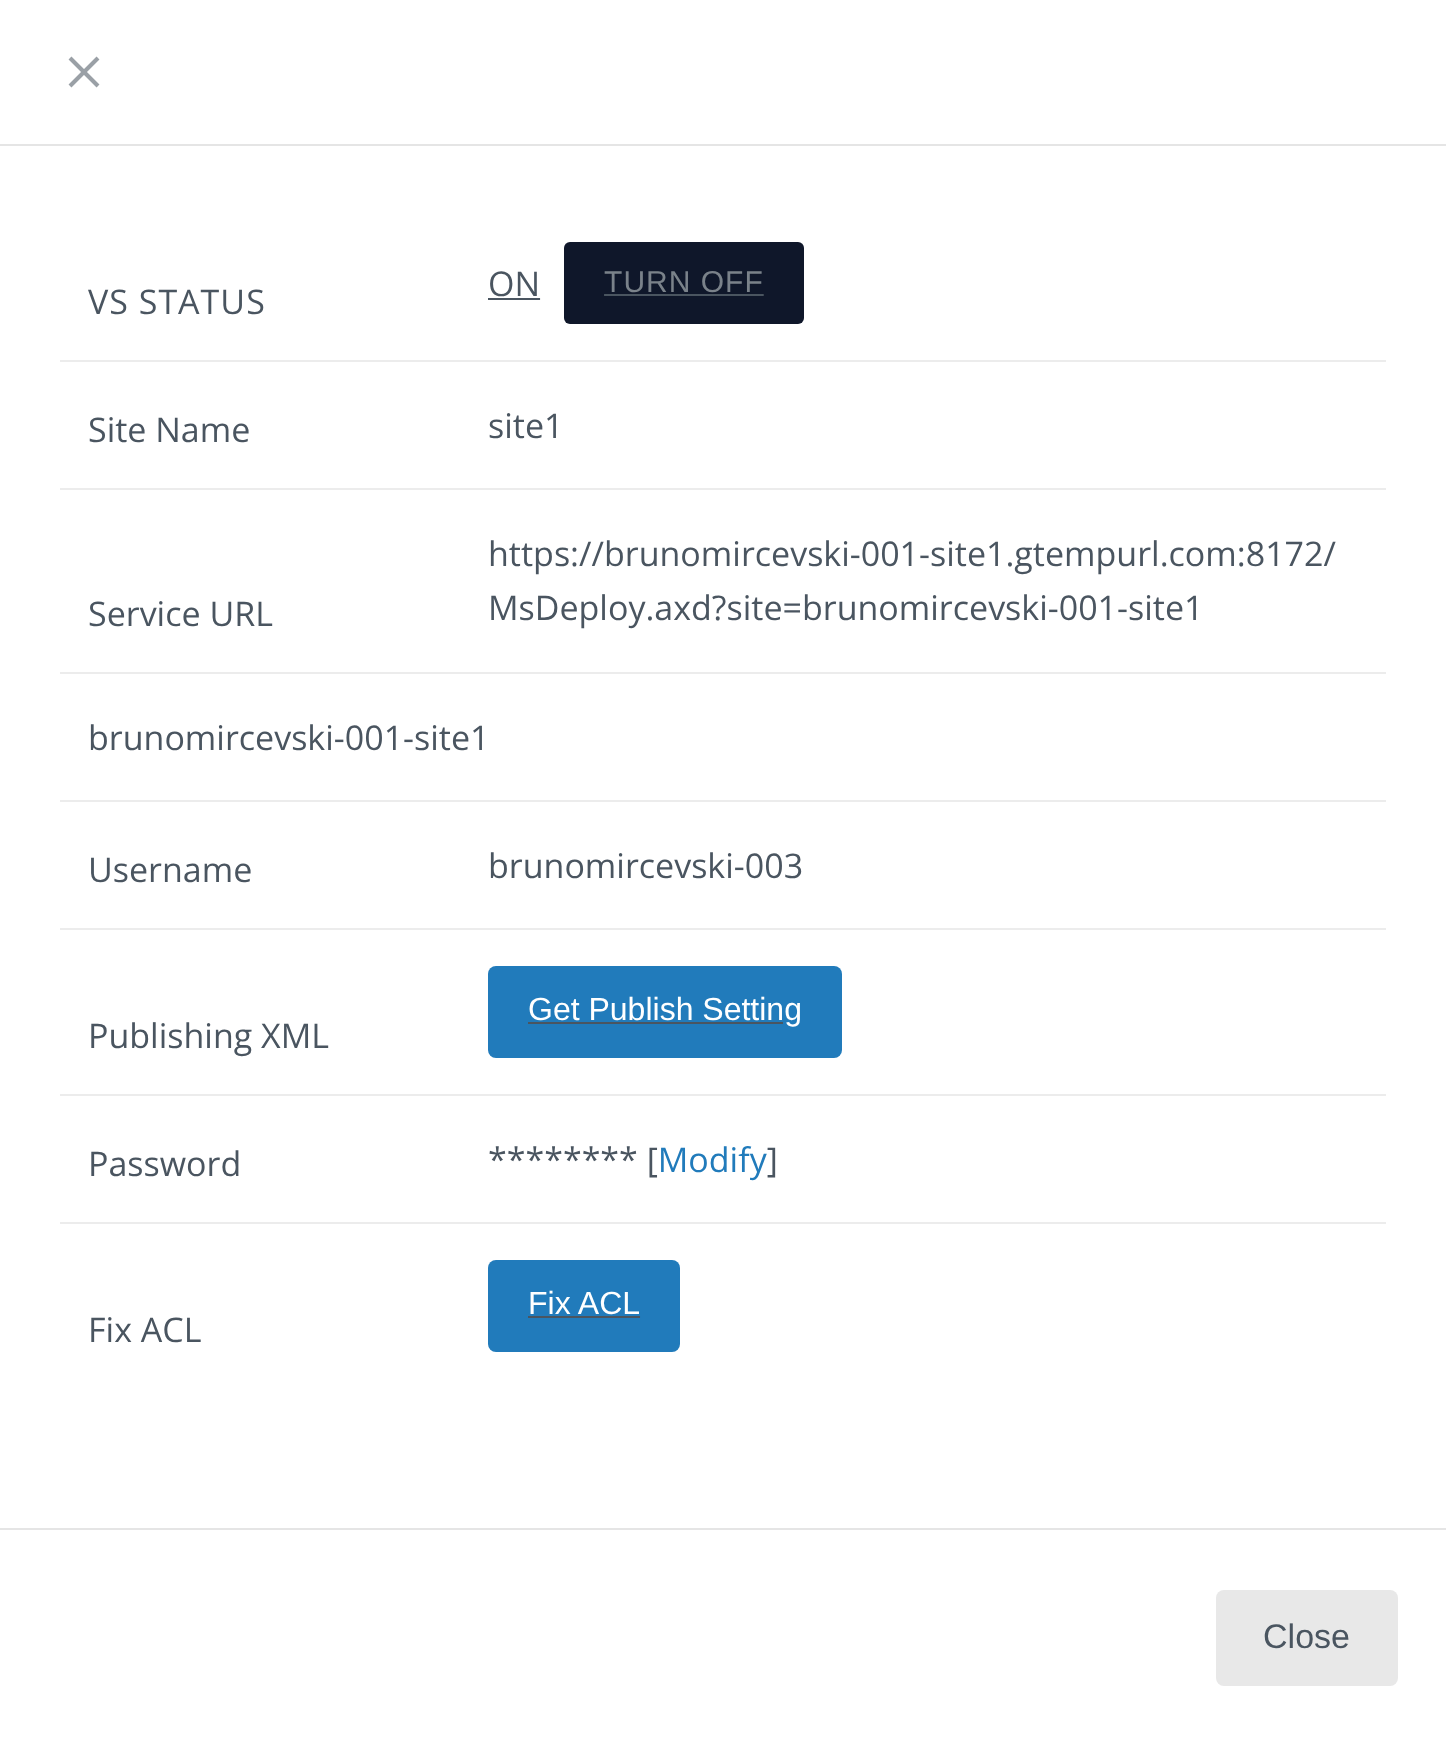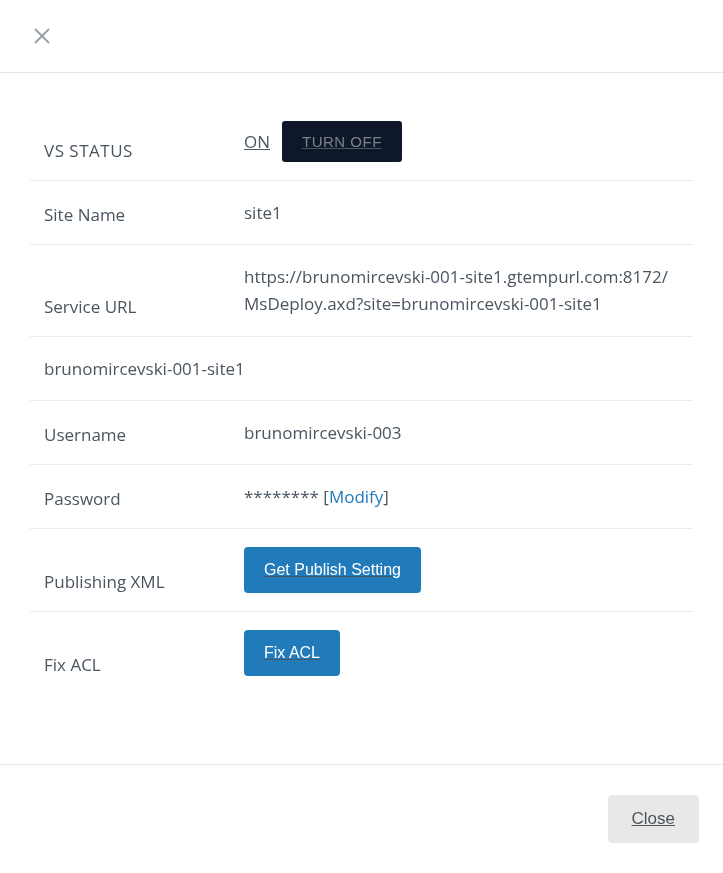--- a/index.html
+++ b/index.html
@@ -113,21 +113,20 @@
     .link {
       color: #217bbb;
       cursor: pointer;
       text-decoration: none;
     }
     .modal-footer {
       display: flex;
       justify-content: flex-end;
       padding: 30px 24px;
       border-top: 1px solid #e5e5e5;
-      text-decoration: underline;
     }
   </style>
 </head>
 <body>
 
 <div class="modal-header">
   <span class="close-icon">
     <svg width="16" height="16" viewBox="0 0 16 16" fill="none" stroke="#9aa0a6" stroke-width="2">
       <line x1="1" y1="1" x2="15" y2="15"></line>
       <line x1="15" y1="1" x2="1" y2="15"></line>
@@ -158,30 +157,30 @@
   <div class="row">
     <div class="value">brunomircevski-001-site1</div>
   </div>
 
   <div class="row">
     <div class="label">Username</div>
     <div class="value">brunomircevski-003</div>
   </div>
 
   <div class="row">
-    <div class="label">Password</div>
-    <div class="value">
-      <span>********</span><span> [</span><a class="link">Modify</a><span>]</span>
+    <div class="label">Publishing XML</div>
+    <div class="value-wrap">
+      <button class="btn-primary">Get Publish Setting</button>
     </div>
   </div>
 
   <div class="row">
-    <div class="label">Publishing XML</div>
-    <div class="value-wrap">
-      <button class="btn-primary">Get Publish Setting</button>
+    <div class="label">Password</div>
+    <div class="value">
+      <span>********</span><span> [</span><a class="link">Modify</a><span>]</span>
     </div>
   </div>
 
   <div class="row no-border">
     <div class="label">Fix ACL</div>
     <div class="value-wrap">
       <button class="btn-primary">Fix ACL</button>
     </div>
   </div>
 

